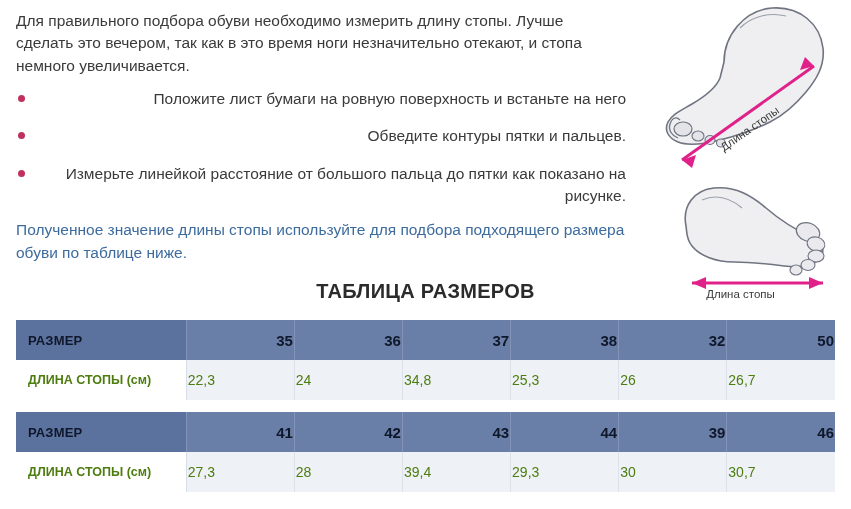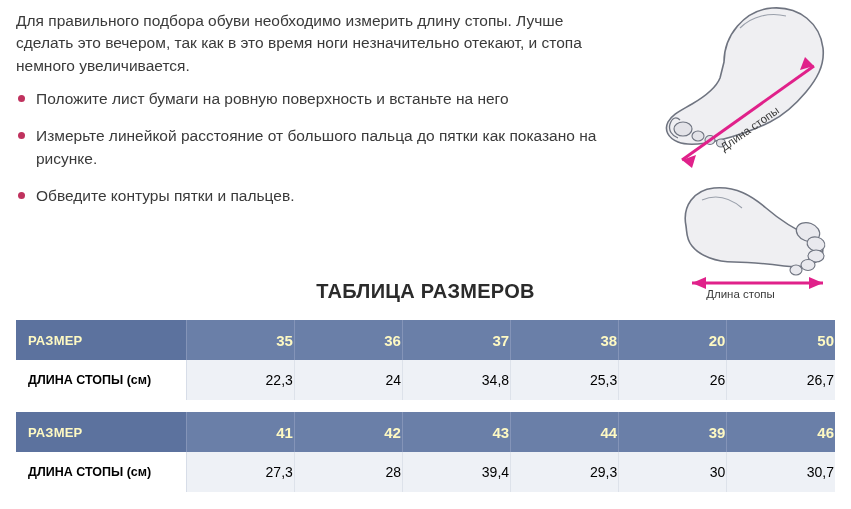--- a/index.html
+++ b/index.html
@@ -41,20 +41,21 @@
     top: 88px;
     width: 610px;
   }
   .bullet {
     position: relative;
     padding-left: 20px;
     margin-bottom: 15px;
     font-size: 15.5px;
     line-height: 1.45;
     color: #3a3a3a;
+    text-align: right;
   }
   .bullet .dot {
     position: absolute;
     left: 2px;
     top: 7px;
     width: 7px;
     height: 7px;
     border-radius: 50%;
     background: #c0325e;
   }
@@ -115,52 +116,52 @@
     left: 16px;
     width: 819px;
     border-collapse: collapse;
     table-layout: fixed;
   }
   .tbl1 { top: 320px; }
   .tbl2 { top: 412px; }
 
   .size-table tr.head td {
     background: #6a7fa8;
-    color: #fef9c3;
+    color: #0f172a;
     font-weight: bold;
     font-size: 13px;
     height: 38px;
   }
   .size-table tr.head td.label {
     background: #5c729e;
     padding-left: 12px;
     text-align: left;
     letter-spacing: 0.2px;
   }
   .size-table tr.head td.val {
     text-align: right;
     font-size: 15px;
     border-left: 1px solid #8494b8;
   }
   .size-table tr.body td {
     background: #eef1f6;
-    color: #000000;
+    color: #4d7c0f;
     font-size: 14px;
     height: 38px;
   }
   .size-table tr.body td.label {
     background: #ffffff;
     font-weight: bold;
     font-size: 12.5px;
     padding-left: 12px;
     text-align: left;
     border-right: 1px solid #d7dde8;
   }
   .size-table tr.body td.val {
-    text-align: right;
+    text-align: left;
     border-left: 1px solid #dde2ea;
   }
   .col-label { width: 170px; }
   .col-v { width: 108px; }
 </style>
 </head>
 <body>
 
 <div class="page">
 
@@ -168,28 +169,29 @@
     <p>Для правильного подбора обуви необходимо измерить длину стопы. Лучше сделать это вечером, так как в это время ноги незначительно отекают, и стопа немного увеличивается.</p>
   </div>
 
   <div class="bullets">
     <div class="bullet">
       <span class="dot"></span>
       <span>Положите лист бумаги на ровную поверхность и встаньте на него</span>
     </div>
     <div class="bullet">
       <span class="dot"></span>
-      <span>Измерьте линейкой расстояние от большого пальца до пятки как показано на рисунке.</span>
+      <span>Обведите контуры пятки и пальцев.</span>
     </div>
     <div class="bullet">
       <span class="dot"></span>
-      <span>Обведите контуры пятки и пальцев.</span>
+      <span>Измерьте линейкой расстояние от большого пальца до пятки как показано на рисунке.</span>
     </div>
   </div>
 
+  <div class="note">Полученное значение длины стопы используйте для подбора подходящего размера обуви по таблице ниже.</div>
 
   <svg class="fig-side" viewBox="0 0 231 180">
     <g>
       <path d="M104 62 C104 36 124 10 152 8 C180 6 200 24 203 48 C205 66 196 80 186 92
                C176 104 166 114 150 122 C134 130 116 136 100 140 C84 144 68 146 58 142
                C48 138 44 130 48 122 C52 114 62 110 72 104 C84 97 96 88 100 78 Z" fill="#efeff2" stroke="#6f7480" stroke-width="1.6" stroke-linejoin="round"></path>
       <path d="M60 120 C56 116 52 118 50 124 C48 130 52 136 58 138" fill="none" stroke="#6f7480" stroke-width="1.3"></path>
       <ellipse cx="63" cy="129" rx="9" ry="7" fill="#e3e3e8" stroke="#6f7480" stroke-width="1.2"></ellipse>
       <ellipse cx="78" cy="136" rx="6" ry="5" fill="#e3e3e8" stroke="#6f7480" stroke-width="1.1"></ellipse>
       <ellipse cx="90" cy="140" rx="5" ry="4.5" fill="#e3e3e8" stroke="#6f7480" stroke-width="1.1"></ellipse>
@@ -236,21 +238,21 @@
         <col class="col-v">
         <col class="col-v">
     </colgroup>
     <tbody>
         <tr class="head">
       <td class="label">РАЗМЕР</td>
       <td class="val">35</td>
       <td class="val">36</td>
       <td class="val">37</td>
       <td class="val">38</td>
-      <td class="val">20</td>
+      <td class="val">32</td>
       <td class="val">50</td>
     </tr>
     <tr class="body">
       <td class="label">ДЛИНА СТОПЫ (см)</td>
       <td class="val">22,3</td>
       <td class="val">24</td>
       <td class="val">34,8</td>
       <td class="val">25,3</td>
       <td class="val">26</td>
       <td class="val">26,7</td>

